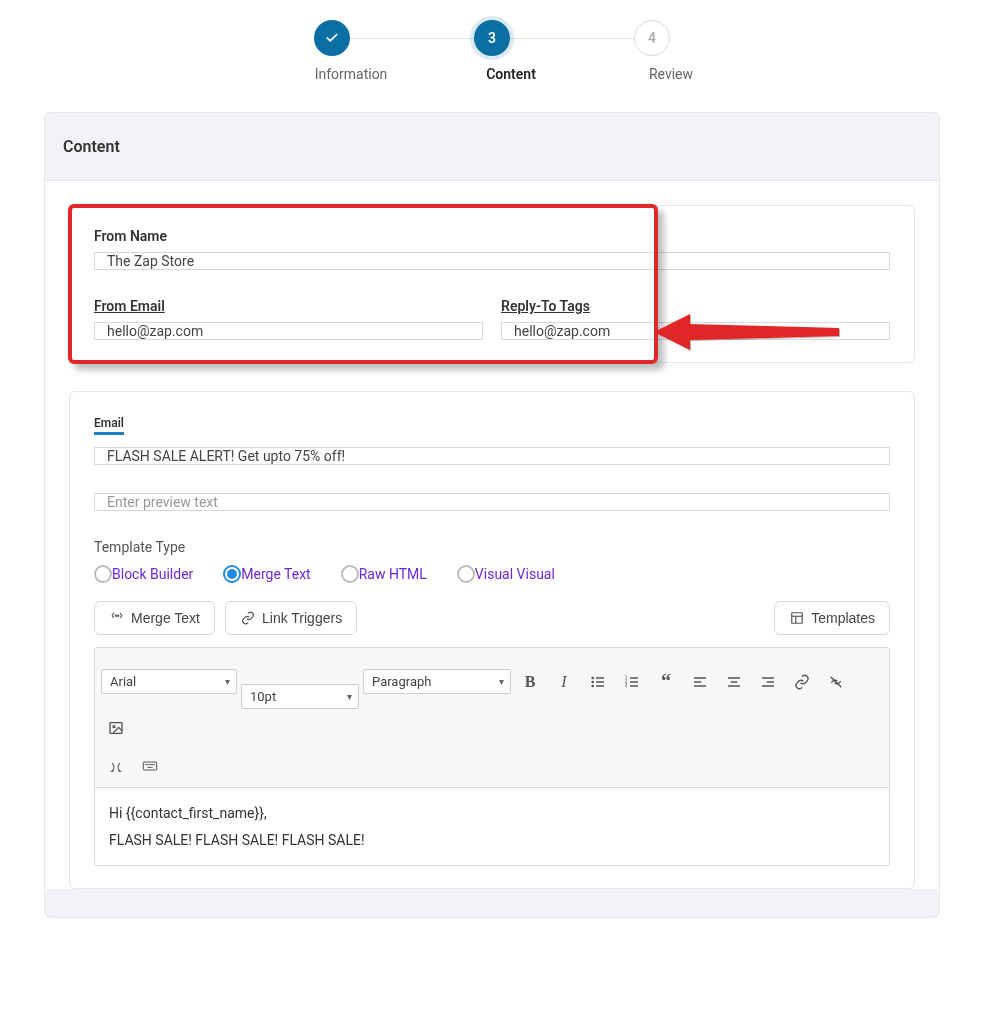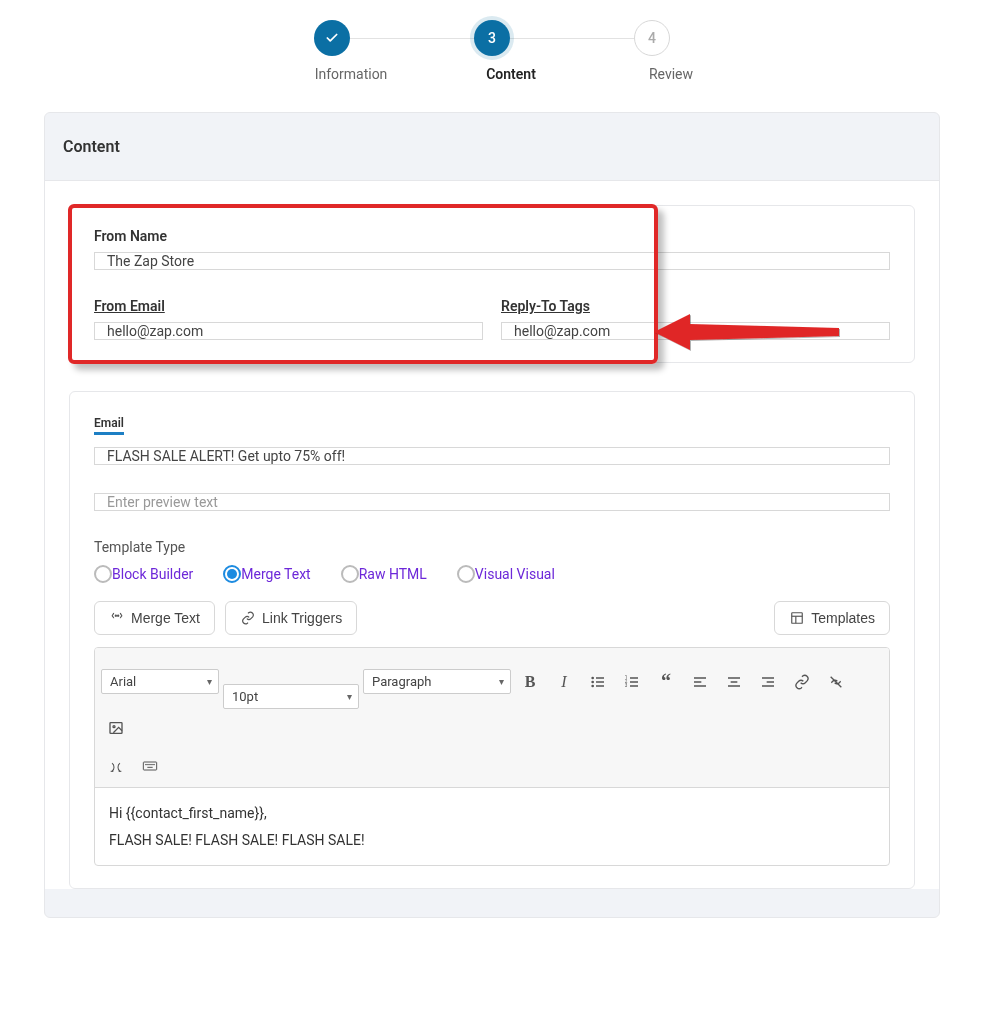--- a/index.html
+++ b/index.html
@@ -239,22 +239,22 @@
     align-items: center;
     gap: 8px;
   }
   .tb-select::after {
     content: "▾";
     position: absolute;
     right: 6px;
     font-size: 10px;
     color: #666;
   }
-  .sel-font { width: 118px; }
-  .sel-size { width: 136px; margin-top: 30px; }
+  .sel-font { width: 136px; }
+  .sel-size { width: 118px; margin-top: 30px; }
   .sel-block { width: 148px; }
   .tb-btn {
     width: 30px;
     height: 30px;
     display: inline-flex;
     align-items: center;
     justify-content: center;
     color: #555;
     cursor: pointer;
     border-radius: 2px;

